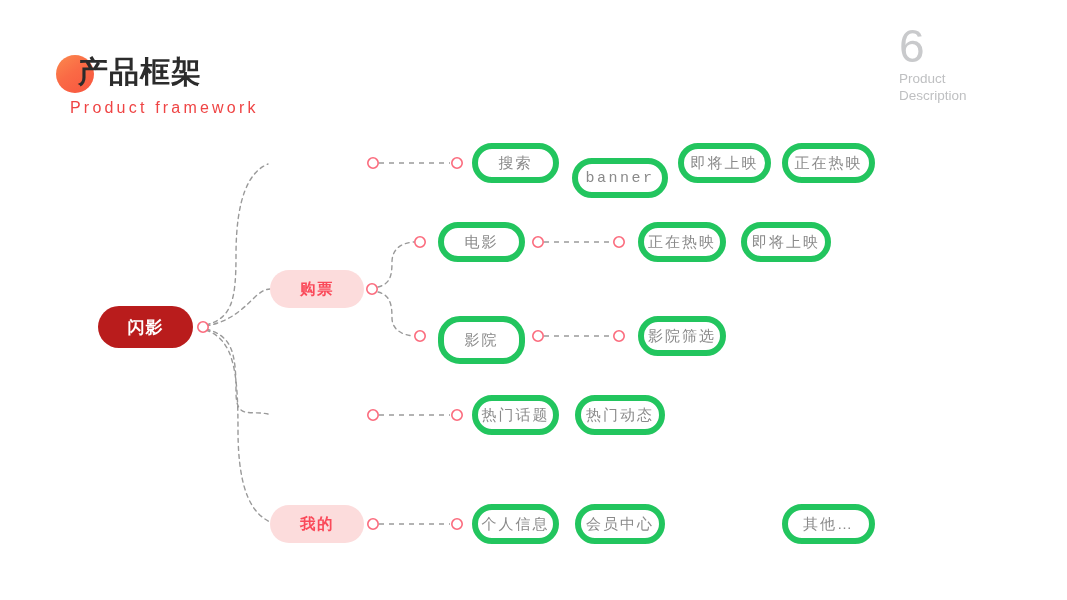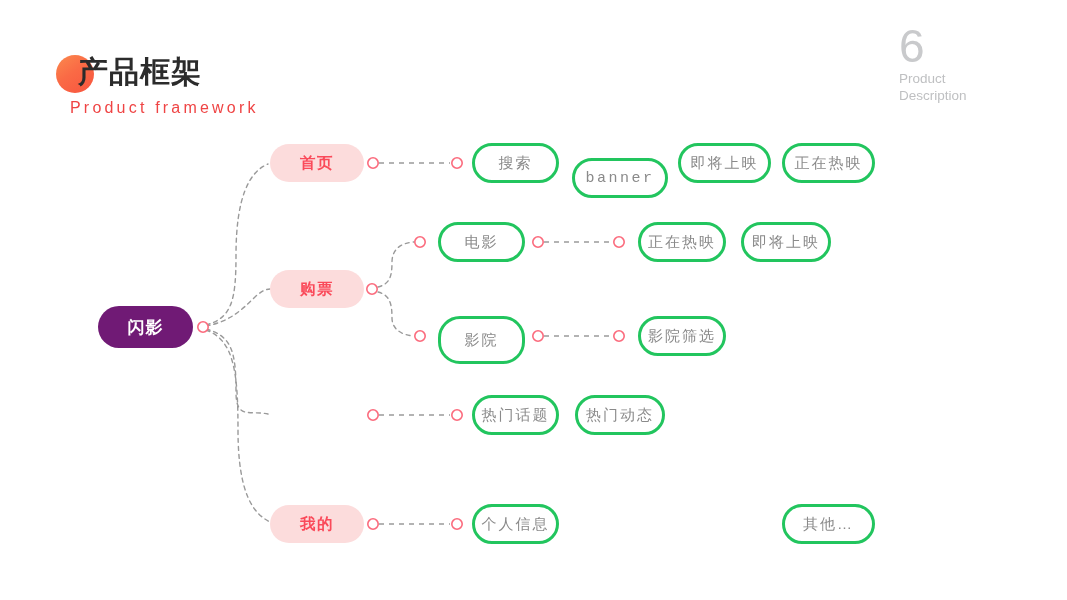--- a/index.html
+++ b/index.html
@@ -95,38 +95,38 @@
   .node {
     position: absolute;
     display: flex;
     align-items: center;
     justify-content: center;
     box-sizing: border-box;
     white-space: nowrap;
   }
   .node-root {
     border-radius: 22px;
-    background: #701a75;
+    background: #b91c1c;
     color: #ffffff;
     font-size: 17px;
     font-weight: bold;
     letter-spacing: 1px;
   }
   .node-branch {
     border-radius: 22px;
     background: #fcdcdc;
     color: #fa4a5a;
     font-size: 15.5px;
     font-weight: bold;
     letter-spacing: 1.5px;
   }
   .node-leaf {
     border-radius: 22px;
     background: #ffffff;
-    border: 3px solid #22c55e;
+    border: 6px solid #22c55e;
     color: #8a8a8a;
     font-size: 15px;
     letter-spacing: 2px;
   }
   .node-leaf.latin {
     letter-spacing: 2.5px;
   }
 </style>
 </head>
 <body>
@@ -186,35 +186,35 @@
       <circle cx="373" cy="415" r="5.2"></circle>
       <circle cx="457" cy="415" r="5.2"></circle>
 
       <circle cx="373" cy="524" r="5.2"></circle>
       <circle cx="457" cy="524" r="5.2"></circle>
     </g>
   </svg>
 
   <div class="node node-root" style="left:98px; top:306px; width:95px; height:42px;">闪影</div>
 
-  <div class="node node-branch" style="left:270px; top:144px; width:94px; height:38px;">首页</div>
   <div class="node node-leaf" style="left:472px; top:143px; width:87px; height:40px;">搜索</div>
   <div class="node node-leaf latin" style="left:572px; top:158px; width:96px; height:40px;font-family:Liberation Mono, monospace;">banner</div>
   <div class="node node-leaf" style="left:678px; top:143px; width:93px; height:40px;">即将上映</div>
   <div class="node node-leaf" style="left:782px; top:143px; width:93px; height:40px;">正在热映</div>
 
   <div class="node node-branch" style="left:270px; top:270px; width:94px; height:38px;">购票</div>
 
   <div class="node node-leaf" style="left:438px; top:222px; width:87px; height:40px;">电影</div>
   <div class="node node-leaf" style="left:638px; top:222px; width:88px; height:40px;">正在热映</div>
   <div class="node node-leaf" style="left:741px; top:222px; width:90px; height:40px;">即将上映</div>
 
   <div class="node node-leaf" style="left:438px; top:316px; width:87px; height:48px;">影院</div>
   <div class="node node-leaf" style="left:638px; top:316px; width:88px; height:40px;">影院筛选</div>
 
   <div class="node node-leaf" style="left:472px; top:395px; width:87px; height:40px;">热门话题</div>
   <div class="node node-leaf" style="left:575px; top:395px; width:90px; height:40px;text-align:center;">热门动态</div>
 
   <div class="node node-branch" style="left:270px; top:505px; width:94px; height:38px;">我的</div>
   <div class="node node-leaf" style="left:472px; top:504px; width:87px; height:40px;">个人信息</div>
+  <div class="node node-leaf" style="left:575px; top:504px; width:90px; height:40px;">会员中心</div>
   <div class="node node-leaf" style="left:782px; top:504px; width:93px; height:40px;">其他…</div>
 
 </div>
 
 </body></html>

